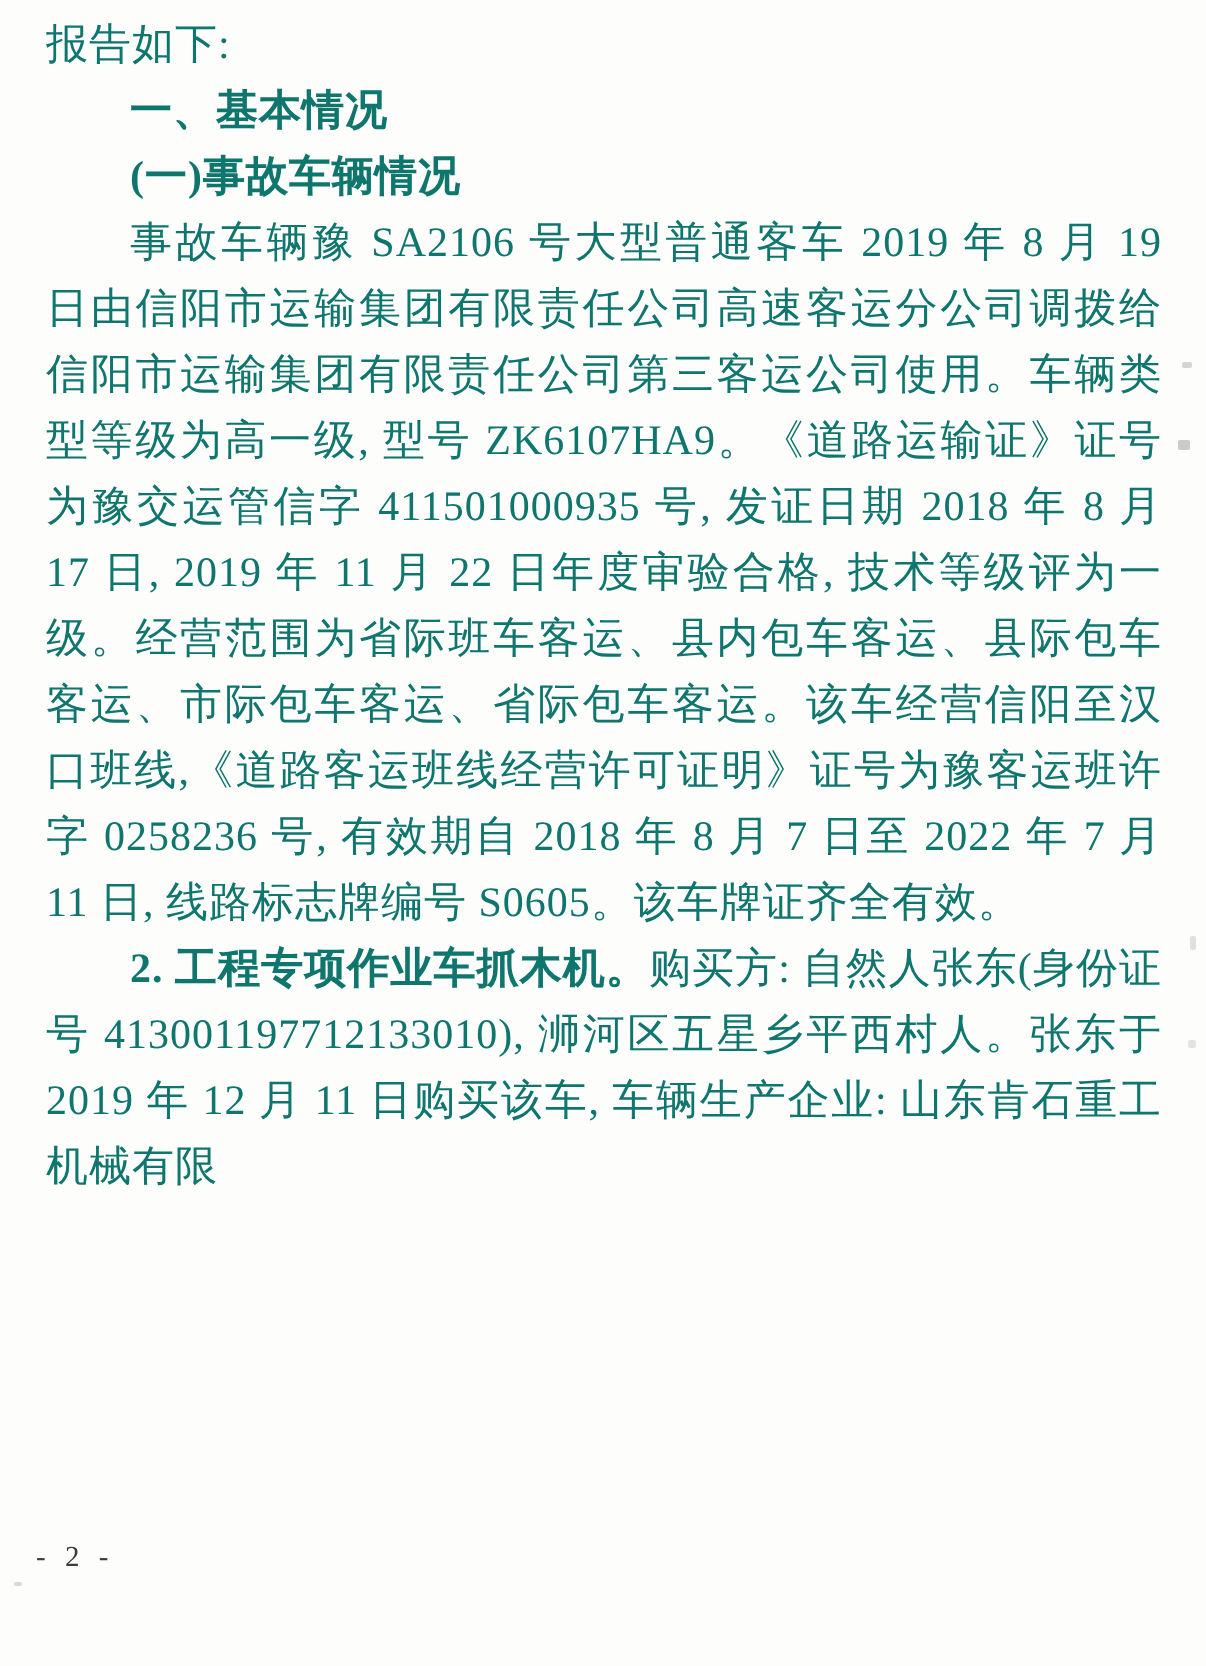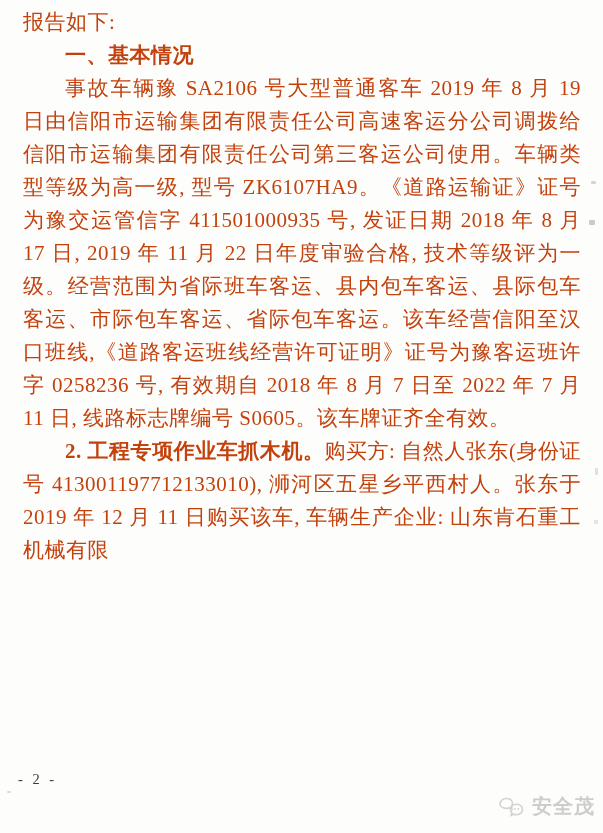--- a/index.html
+++ b/index.html
@@ -73,42 +73,30 @@
   .speck.s2 { left: 589px; top: 220px; width: 6px; height: 5px; opacity: 0.7; }
   .speck.s3 { left: 595px; top: 468px; width: 3px; height: 7px; opacity: 0.4; }
   .speck.s4 { left: 594px; top: 520px; width: 4px; height: 4px; opacity: 0.35; }
   .speck.s5 { left: 7px;   top: 791px; width: 4px; height: 2px; opacity: 0.5; }
 </style>
 </head>
 <body>
 
 <div class="page">
 
-  <div class="doc" style="color: #c2410c;">
+  <div class="doc" style="color: #0f766e;">
       <p class="body"><span>报告如下:</span></p>
       <p class="heading1 indent"><span class="bold">一、基本情况</span></p>
+      <p class="heading2 indent"><span class="bold">(一)事故车辆情况</span></p>
       <p class="body indent"><span>事故车辆豫 SA2106 号大型普通客车 2019 年 8 月 19 日由信阳市运输集团有限责任公司高速客运分公司调拨给信阳市运输集团有限责任公司第三客运公司使用。车辆类型等级为高一级, 型号 ZK6107HA9。《道路运输证》证号为豫交运管信字 411501000935 号, 发证日期 2018 年 8 月 17 日, 2019 年 11 月 22 日年度审验合格, 技术等级评为一级。经营范围为省际班车客运、县内包车客运、县际包车客运、市际包车客运、省际包车客运。该车经营信阳至汉口班线,《道路客运班线经营许可证明》证号为豫客运班许字 0258236 号, 有效期自 2018 年 8 月 7 日至 2022 年 7 月 11 日, 线路标志牌编号 S0605。该车牌证齐全有效。</span></p>
       <p class="body indent"><span class="bold">2. 工程专项作业车抓木机。</span><span>购买方: 自然人张东(身份证号 413001197712133010), 浉河区五星乡平西村人。张东于 2019 年 12 月 11 日购买该车, 车辆生产企业: 山东肯石重工机械有限</span></p>
     </div>
 
   <div class="page-number">- 2 -</div>
 
-  <div class="watermark">
-    <span>
-      <svg width="30" height="24" viewBox="0 0 30 24">
-        <g fill="none" stroke="#d2d2d0" stroke-width="1.6">
-          <path d="M3,9 C3,5.7 6,3.5 9.5,3.5 C13,3.5 15.5,5.7 15.5,8.5 C15.5,9.6 15.1,10.6 14.4,11.4 L15,14 L12.4,12.8 C11.5,13.2 10.5,13.4 9.5,13.4 C6,13.4 3,11.6 3,9 Z"></path>
-          <path d="M13.5,14.5 C13.5,11.5 16.2,9.2 19.5,9.2 C22.8,9.2 25.5,11.5 25.5,14.5 C25.5,17.4 22.8,19.7 19.5,19.7 C18.5,19.7 17.6,19.5 16.8,19.2 L14.2,20.3 L14.9,17.9 C14,17 13.5,15.8 13.5,14.5 Z"></path>
-        </g>
-        <circle cx="17.8" cy="14" r="0.9" fill="#d2d2d0"></circle>
-        <circle cx="21.2" cy="14" r="0.9" fill="#d2d2d0"></circle>
-      </svg>
-    </span>
-    <span>安全茂</span>
-  </div>
 
   <div class="speck s1"></div>
   <div class="speck s2"></div>
   <div class="speck s3"></div>
   <div class="speck s4"></div>
   <div class="speck s5"></div>
 
 </div>
 
 </body></html>

